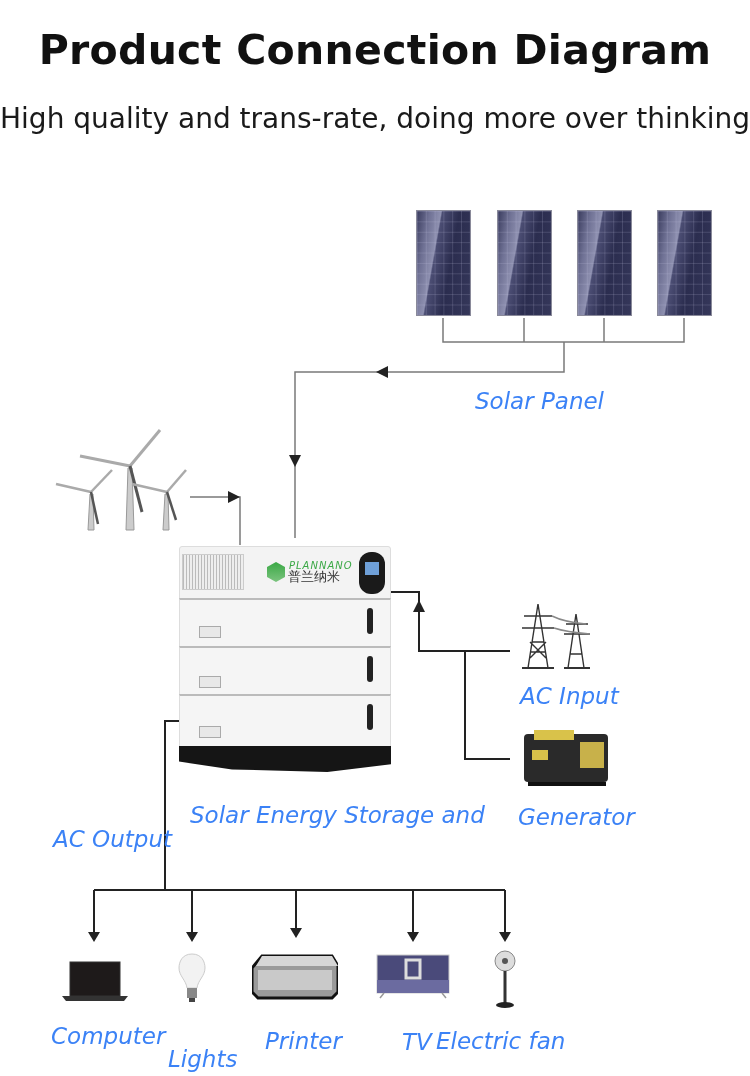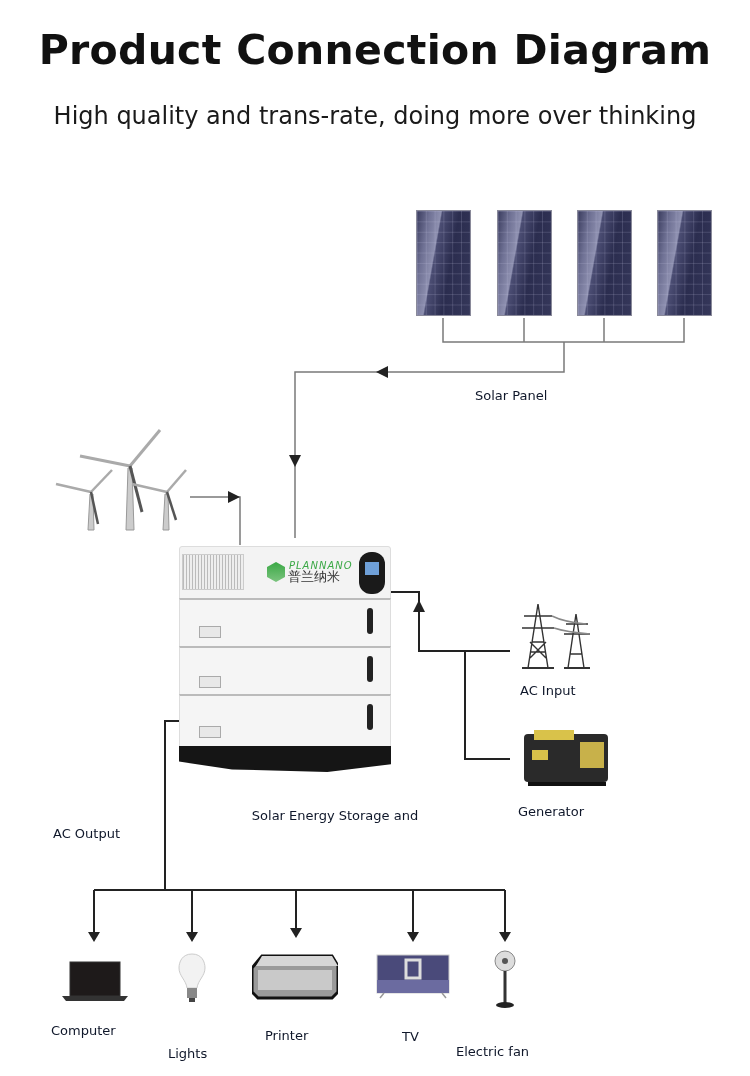--- a/index.html
+++ b/index.html
@@ -1,19 +1,19 @@
 <!DOCTYPE html>
 <html><head>
 <meta charset="utf-8">
 <style>
   html,body{margin:0;padding:0;background:#fff;}
   body{width:750px;height:1076px;position:relative;overflow:hidden;font-family:"DejaVu Sans","Liberation Sans",sans-serif;color:#111;}
   .title{position:absolute;top:26px;left:0;width:750px;text-align:center;font-size:41px;font-weight:bold;letter-spacing:0.3px;}
-  .subtitle{position:absolute;top:102px;left:0;width:750px;text-align:center;font-size:24px;font-weight:normal;color:#1a1a1a;}
-  .lbl{position:absolute;font-size:13px;color:#0f172a;white-space:nowrap;}
+  .subtitle{position:absolute;top:102px;left:0;width:750px;text-align:center;font-size:28px;font-weight:normal;color:#1a1a1a;}
+  .lbl{position:absolute;font-size:23px;color:#3b82f6;white-space:nowrap;font-style:italic;}
   .lbl.center{text-align:center;}
   svg.wires{position:absolute;left:0;top:0;}
   .panel{position:absolute;top:210px;width:53px;height:104px;border:1px solid #8a8a9a;
     background:linear-gradient(100deg,#3a3c5e 0%,#6f7194 18%,#8e90b0 34%,#4b4d73 36%,#2b2d4f 60%,#35375a 100%);}
   .panel::after{content:"";position:absolute;inset:0;
     background-image:linear-gradient(to right,rgba(200,200,230,0.18) 1px,transparent 1px),linear-gradient(to bottom,rgba(200,200,230,0.18) 1px,transparent 1px);
     background-size:8.8px 10.4px;}
   .device{position:absolute;}
 </style>
 </head>
@@ -156,13 +156,13 @@
   <circle cx="15" cy="11" r="10" fill="#ddd" stroke="#888"></circle>
   <circle cx="15" cy="11" r="3" fill="#555"></circle>
   <rect x="13.5" y="21" width="3" height="32" fill="#333"></rect>
   <ellipse cx="15" cy="55" rx="9" ry="3" fill="#222"></ellipse>
 </svg>
 
 <div class="lbl" style="left:51px;top:1023px;">Computer</div>
 <div class="lbl" style="left:168px;top:1022px;margin-top:24px;">Lights</div>
 <div class="lbl" style="left:265px;top:1028px;">Printer</div>
 <div class="lbl" style="left:402px;top:1029px;">TV</div>
-<div class="lbl" style="left:456px;top:1028px;margin-top:16px;">Electric fan</div>
+<div class="lbl" style="left:436px;top:1028px;">Electric fan</div>
 
 </body></html>

